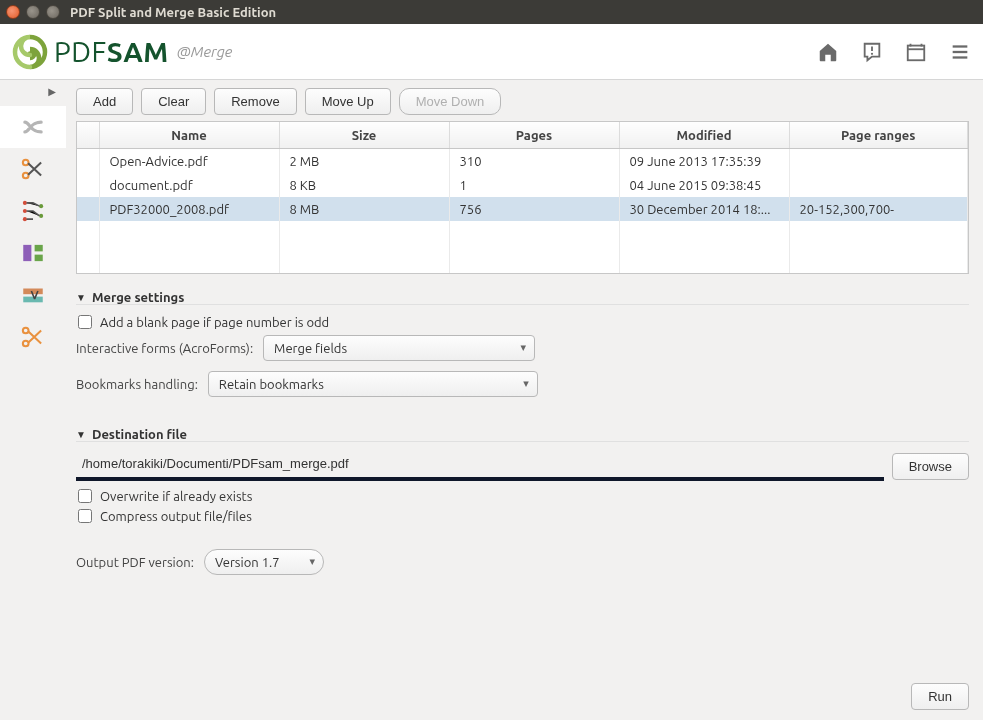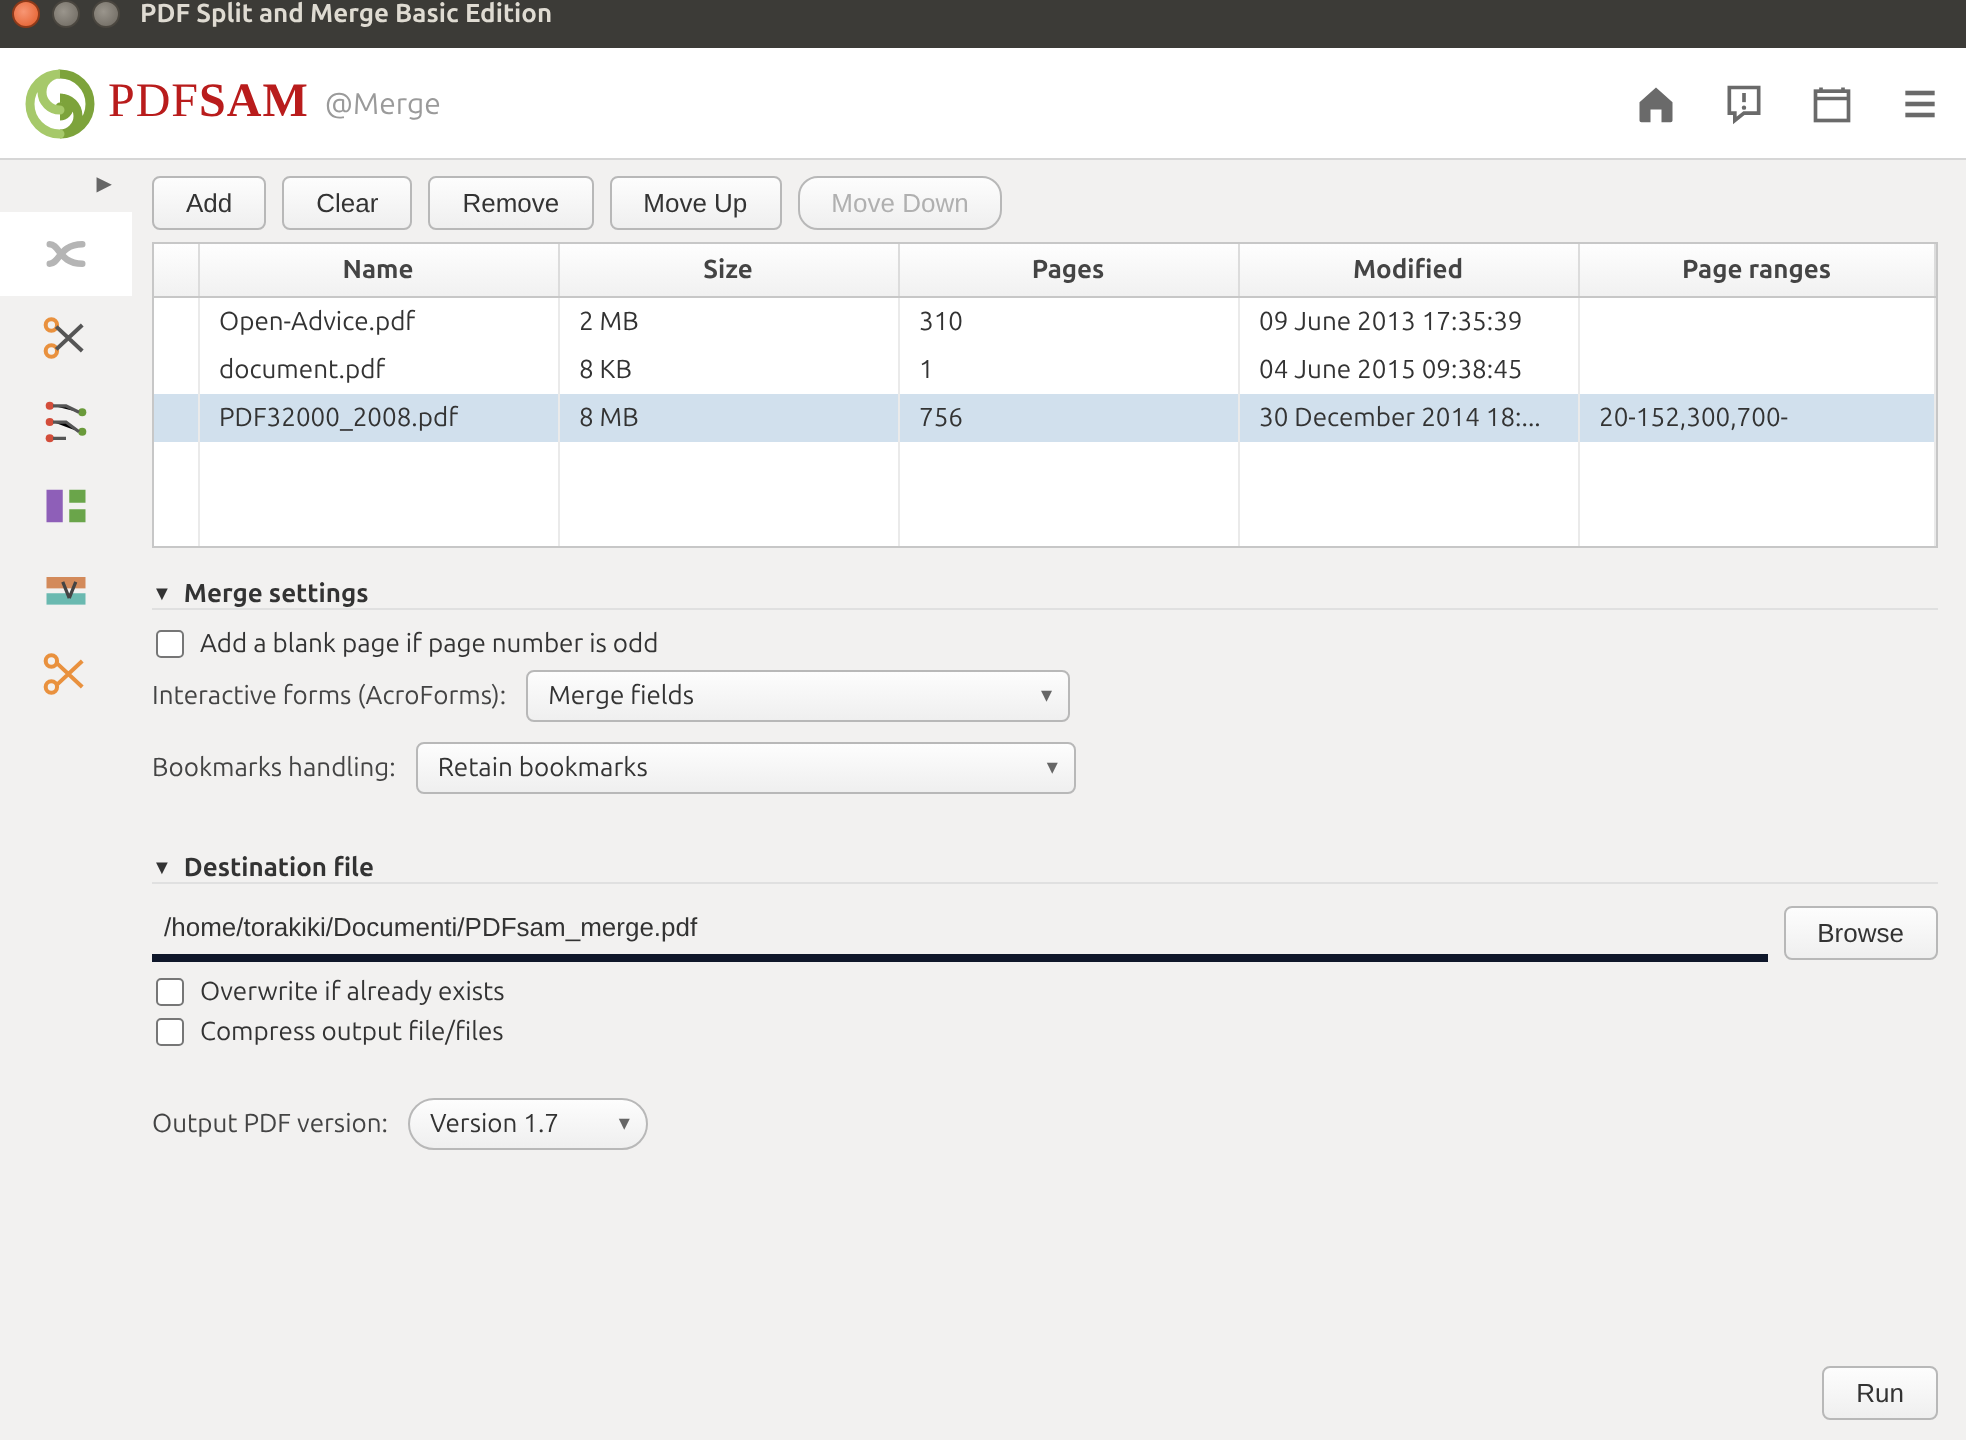--- a/index.html
+++ b/index.html
@@ -1,31 +1,31 @@
 <!DOCTYPE html>
 <html><head>
 <meta charset="utf-8">
 <style>
 * { box-sizing: border-box; margin: 0; padding: 0; }
 body { font-family: "Ubuntu", "Segoe UI", Arial, sans-serif; font-size: 13px; color: #333; background: #f2f1f0; width: 983px; height: 720px; overflow: hidden; }
 
 
-.titlebar { background: #3c3b37; color: #dfdbd2; height: 24px; display: flex; padding: 0 6px; font-weight: bold; font-size: 13px; }
+.titlebar { background: #3c3b37; color: #dfdbd2; height: 24px; display: flex; align-items: center; padding: 0 6px; font-weight: bold; font-size: 13px; }
 .win-btns { display: flex; gap: 6px; margin-right: 10px; }
 .win-btn { width: 14px; height: 14px; border-radius: 50%; display: block; }
 .win-close { background: radial-gradient(circle at 40% 40%, #f79674, #e25b28); border: 1px solid #8d3a1a; }
 .win-min { background: radial-gradient(circle at 40% 40%, #9a958c, #6b665e); border: 1px solid #4a463f; }
 .win-max { background: radial-gradient(circle at 40% 40%, #9a958c, #6b665e); border: 1px solid #4a463f; }
 
 
 .app-header { background: #fff; border-bottom: 1px solid #d6d6d6; height: 56px; display: flex; align-items: center; padding: 0 12px; justify-content: space-between; }
 .logo-wrap { display: flex; align-items: center; gap: 6px; }
-.logo-text { font-size: 24px; font-weight: 400; color: #b91c1c; letter-spacing: 0.5px; font-family: Liberation Serif, serif; }
+.logo-text { font-size: 28px; font-weight: 400; color: #14532d; letter-spacing: 0.5px; }
 .logo-text .sam { font-weight: bold; }
-.logo-sub { color: #9a9a9a; font-size: 15px; margin-left: 2px; }
+.logo-sub { color: #9a9a9a; font-style: italic; font-size: 15px; margin-left: 2px; }
 .header-right { display: flex; gap: 22px; align-items: center; color: #6a6a6a; }
 .hicon { width: 22px; height: 22px; fill: #6a6a6a; }
 
 
 .layout { position: absolute; top: 80px; bottom: 0; left: 0; right: 0; display: flex; }
 .sidebar { width: 66px; background: #f2f1f0; padding-top: 6px; }
 .sb-arrow { text-align: right; padding-right: 10px; font-size: 10px; color: #666; height: 20px; }
 .sb-item { height: 42px; display: flex; align-items: center; justify-content: center; }
 .sb-item.selected { background: #fff; }
 .sidebar svg { width: 26px; height: 26px; }

